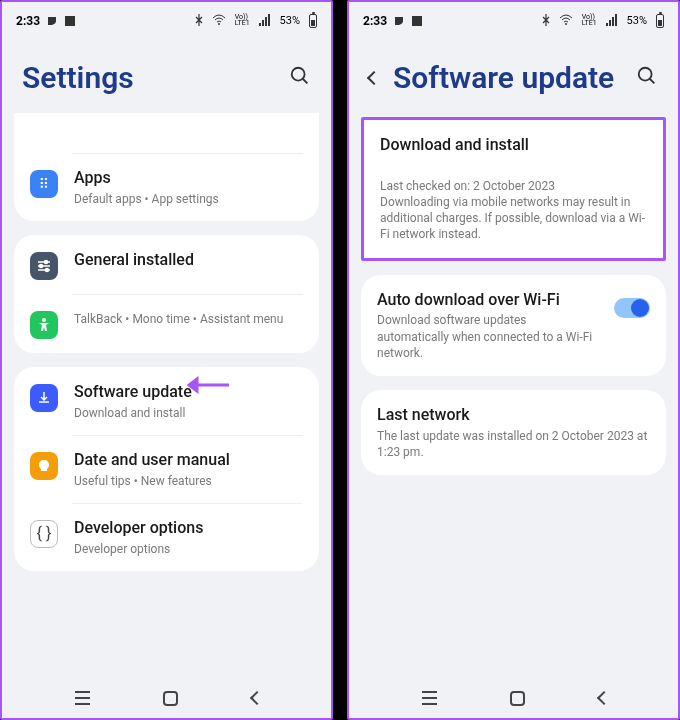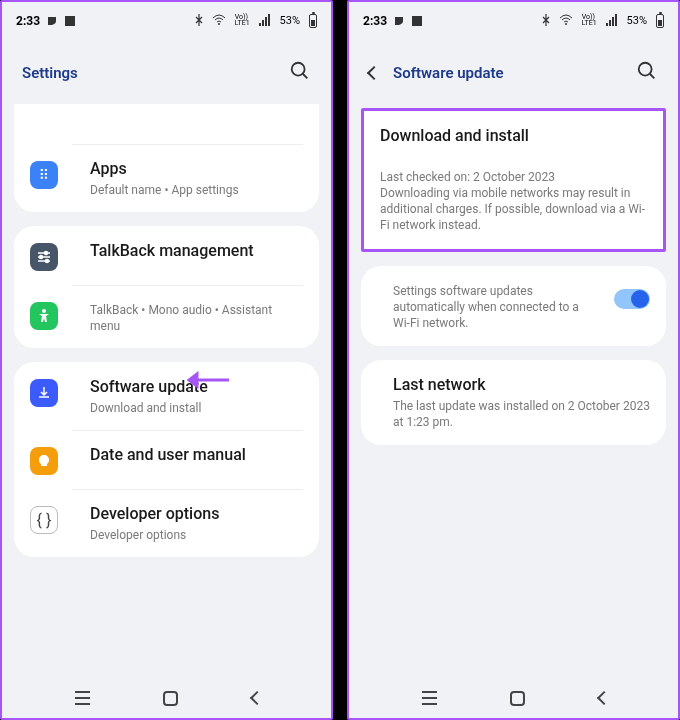--- a/index.html
+++ b/index.html
@@ -7,42 +7,42 @@
     .screen { width: 333px; height: 720px; background: #f0f2f5; border: 2px solid #a855f7; border-radius: 2px; position: relative; overflow: hidden; display: flex; flex-direction: column; }
     
     .status-bar { height: 34px; padding: 6px 14px 2px; display: flex; justify-content: space-between; align-items: center; font-size: 12px; color: #000; }
     .status-left { display: flex; gap: 6px; align-items: center; font-weight: 700; }
     .status-right { display: flex; gap: 9px; align-items: flex-start; font-size: 11px; }
     .battery-icon { width: 8px; height: 14px; border: 1px solid #333; border-radius: 2px; position: relative; }
     .battery-icon::before { content:''; position:absolute; top:-3px; left:2px; width:3px; height:2px; background:#333; border-radius:1px; }
     .battery-icon::after { content:''; position:absolute; bottom:1px; left:1px; right:1px; height:50%; background:#333; }
     
     .header { padding: 24px 20px 18px; display: flex; justify-content: space-between; align-items: center; }
-    .header-title { font-size: 15px; font-weight: 600; color: #1e3a8a; }
+    .header-title { font-size: 30px; font-weight: 600; color: #1e3a8a; }
     .header-left { display: flex; align-items: center; gap: 14px; }
     .back-arrow { width: 10px; height: 10px; border-left: 2px solid #333; border-bottom: 2px solid #333; transform: rotate(45deg); }
     .search-icon svg { width: 22px; height: 22px; }
     
     .content { flex: 1; overflow-y: hidden; padding: 4px 12px; }
     .card { background: #fff; border-radius: 20px; margin-bottom: 14px; padding: 0; }
     .card.partial-top { border-radius: 0 0 20px 20px; margin-top: -12px; padding-top: 12px; }
     
     .row { padding: 15px 16px 14px 16px; display: flex; gap: 16px; align-items: flex-start; position: relative; }
     .row + .row::before { content:''; position:absolute; top:0; left:58px; right:16px; height:1px; background: #eee; }
     
     .icon-wrap { width: 28px; height: 28px; border-radius: 8px; flex-shrink:0; display:flex; align-items:center; justify-content:center; margin-top:2px; }
     .icon-blue { background: #3b82f6; }
     .icon-teal { background: #475569; }
     .icon-green { background: #22c55e; }
     .icon-blue2 { background: #3b5bfd; }
     .icon-orange { background: #f59e0b; }
     .icon-gray { background: #64748b; }
     .icon-outline { background: #fff; border: 1.5px solid #bbb; }
     
-    .row-text { flex: 1; min-width: 0; margin-left: 16px; }
+    .row-text { flex: 1; min-width: 0; }
     .row-title { font-size: 16px; font-weight: 500; color: #1a1a1a; line-height: 1.3; }
     .row-sub { font-size: 12px; color: #7a7a7a; margin-top: 2px; line-height: 1.35; }
     
     .arrow-annotation { position: absolute; top: 8px; right: 88px; }
     .arrow-annotation svg { width: 44px; height: 20px; }
     
     .highlight-card { border: 3px solid #a855f7; border-radius: 2px; background: #fff; padding: 15px 16px; margin: 0 0 14px 0; }
     
     .toggle { width: 36px; height: 20px; background: #93c5fd; border-radius: 12px; position: relative; flex-shrink:0; margin-top: 8px; }
     .toggle::after { content:''; position:absolute; right:1px; top:1px; width:18px; height:18px; background:#2563eb; border-radius:50%; }
@@ -110,52 +110,52 @@
         <div class="row-text">
             <div class="row-sub">.</div>
           </div>
       </div>
       <div class="row">
         <div class="icon-wrap icon-blue">
             <span class="glyph">⠿</span>
           </div>
         <div class="row-text">
           <div class="row-title">Apps</div>
-          <div class="row-sub">Default name  •  App settings</div>
+          <div class="row-sub">Default apps  •  App settings</div>
         </div>
       </div>
     </div>
 
     <div class="card">
       <div class="row">
         <div class="icon-wrap icon-teal">
           <svg width="16" height="16" viewBox="0 0 16 16">
               <g stroke="#fff" stroke-width="1.5">
                 <line x1="2" y1="4" x2="14" y2="4"></line>
                 <line x1="2" y1="8" x2="14" y2="8"></line>
                 <line x1="2" y1="12" x2="14" y2="12"></line>
                 <circle cx="10" cy="4" r="1.5" fill="#fff"></circle>
                 <circle cx="5" cy="8" r="1.5" fill="#fff"></circle>
                 <circle cx="11" cy="12" r="1.5" fill="#fff"></circle>
               </g>
             </svg>
         </div>
         <div class="row-text">
-          <div class="row-title">TalkBack management</div>
+          <div class="row-title">General installed</div>
         </div>
       </div>
       <div class="row">
         <div class="icon-wrap icon-green">
           <svg width="16" height="16" viewBox="0 0 16 16" fill="#fff">
               <circle cx="8" cy="3" r="2"></circle>
               <path d="M3 6 L13 6 L10 8 L11 14 L9 14 L8 10 L7 14 L5 14 L6 8 Z"></path>
             </svg>
         </div>
         <div class="row-text">
-          <div class="row-sub">TalkBack  •  Mono audio  •  Assistant menu</div>
+          <div class="row-sub">TalkBack  •  Mono time  •  Assistant menu</div>
         </div>
       </div>
     </div>
 
     <div class="card">
       <div class="row" style="position:relative;">
         <div class="icon-wrap icon-blue2">
           <svg width="16" height="16" viewBox="0 0 16 16" fill="none" stroke="#fff" stroke-width="1.5">
               <path d="M8 2 L8 10 M5 7 L8 10 L11 7 M3 12 L13 12"></path>
             </svg>
@@ -171,20 +171,21 @@
         </div>
       </div>
       <div class="row">
         <div class="icon-wrap icon-orange">
           <svg width="16" height="16" viewBox="0 0 16 16" fill="#fff">
               <path d="M8 2 C5 2 3 4 3 7 C3 9 4 10 5 11 L5 13 L11 13 L11 11 C12 10 13 9 13 7 C13 4 11 2 8 2 Z"></path>
             </svg>
         </div>
         <div class="row-text">
           <div class="row-title">Date and user manual</div>
+          <div class="row-sub">Useful tips  •  New features</div>
         </div>
       </div>
       <div class="row">
         <div class="icon-wrap icon-outline">
           <span class="glyph-dark">{ }</span>
         </div>
         <div class="row-text">
           <div class="row-title">Developer options</div>
           <div class="row-sub">Developer options</div>
         </div>
@@ -250,21 +251,22 @@
   <div class="content">
     <div class="highlight-card">
       <div class="row-title">Download and install</div>
       <div class="row-sub" style="white-space: pre-line; margin-top: 22px;">Last checked on: 2 October 2023
 Downloading via mobile networks may result in additional charges. If possible, download via a Wi-Fi network instead.</div>
     </div>
 
     <div class="card">
       <div class="row no-icon card-row-pad">
         <div class="row-text">
-          <div class="row-sub">Settings software updates automatically when connected to a Wi-Fi network.</div>
+          <div class="row-title">Auto download over Wi-Fi</div>
+          <div class="row-sub">Download software updates automatically when connected to a Wi-Fi network.</div>
         </div>
         <div class="toggle"></div>
       </div>
     </div>
 
     <div class="card">
       <div class="row no-icon card-row-pad">
         <div class="row-text">
           <div class="row-title">Last network</div>
           <div class="row-sub">The last update was installed on 2 October 2023 at 1:23 pm.</div>

